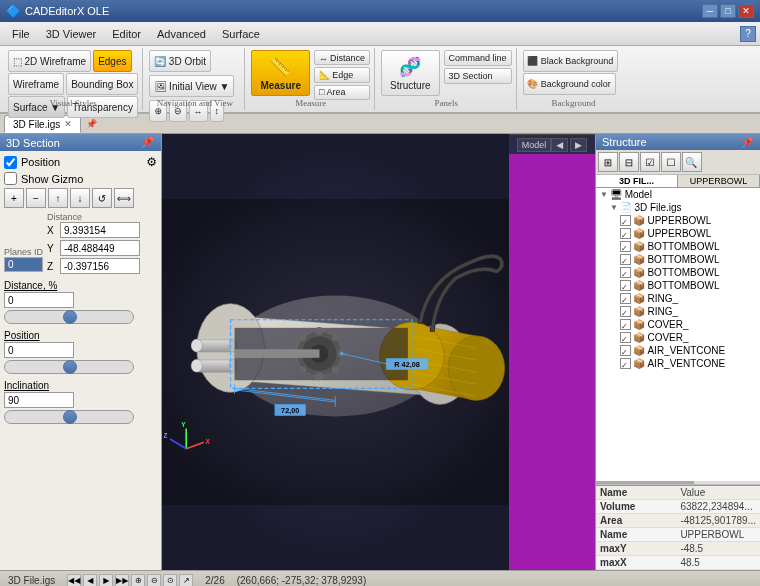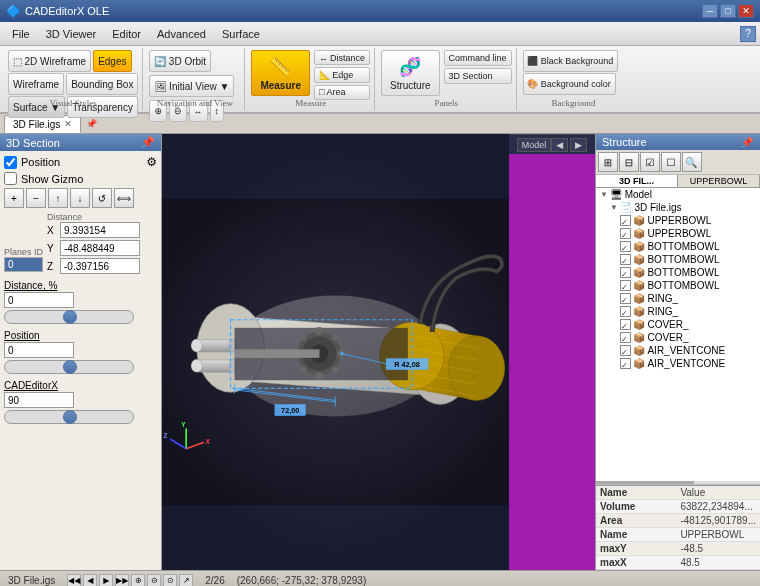--- a/index.html
+++ b/index.html
@@ -370,21 +370,21 @@
 
       <div class="slider-container">
         <div class="slider-label">Position</div>
         <input class="slider-input" value="0" style="">
         <div class="slider-track">
           <div class="slider-thumb" style="left: 58px;"></div>
         </div>
       </div>
 
       <div class="slider-container">
-        <div class="slider-label">CADEditorX</div>
+        <div class="slider-label">Inclination</div>
         <input class="slider-input" value="90" style="">
         <div class="slider-track">
           <div class="slider-thumb" style="left: 58px;"></div>
         </div>
       </div>
     </div>
   </div>
 
   <div id="viewport">
     <div id="viewport-canvas">

